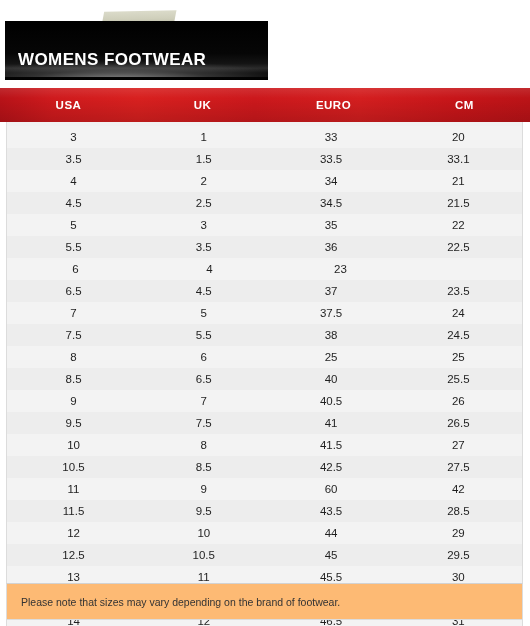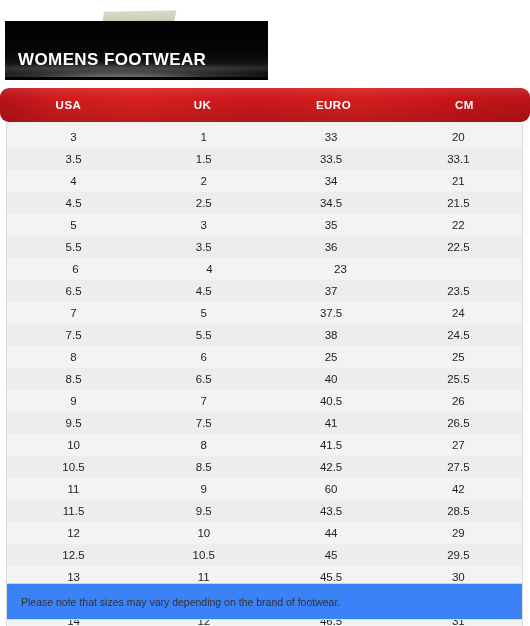--- a/index.html
+++ b/index.html
@@ -100,21 +100,20 @@
         rgba(0,0,0,0.13) 100%),
       linear-gradient(90deg,
         #b81218 0%,
         #cf1a1d 10%,
         #d8201f 26%,
         #cc181c 48%,
         #d41e1f 68%,
         #c71519 86%,
         #bb1317 100%);
     align-items: center;
-    border-radius: 9px;
   }
 
   .th {
     color: #ffffff;
     font-size: 11.5px;
     font-weight: bold;
     text-align: center;
     letter-spacing: 0.5px;
   }
 
@@ -154,21 +153,21 @@
   .thead .c-euro { width: 131px; }
   .thead .c-cm   { width: 131px; }
 
   
   .footer {
     position: absolute;
     left: 6px;
     top: 583px;
     width: 517px;
     height: 37px;
-    background: #3b82f6;
+    background: #fdba74;
     border: 1px solid #dcdcdc;
     border-top: 1px solid #d2d2d2;
     display: flex;
     align-items: center;
   }
 
   .footer-note {
     font-size: 10.5px;
     color: #333333;
     padding-left: 14px;

